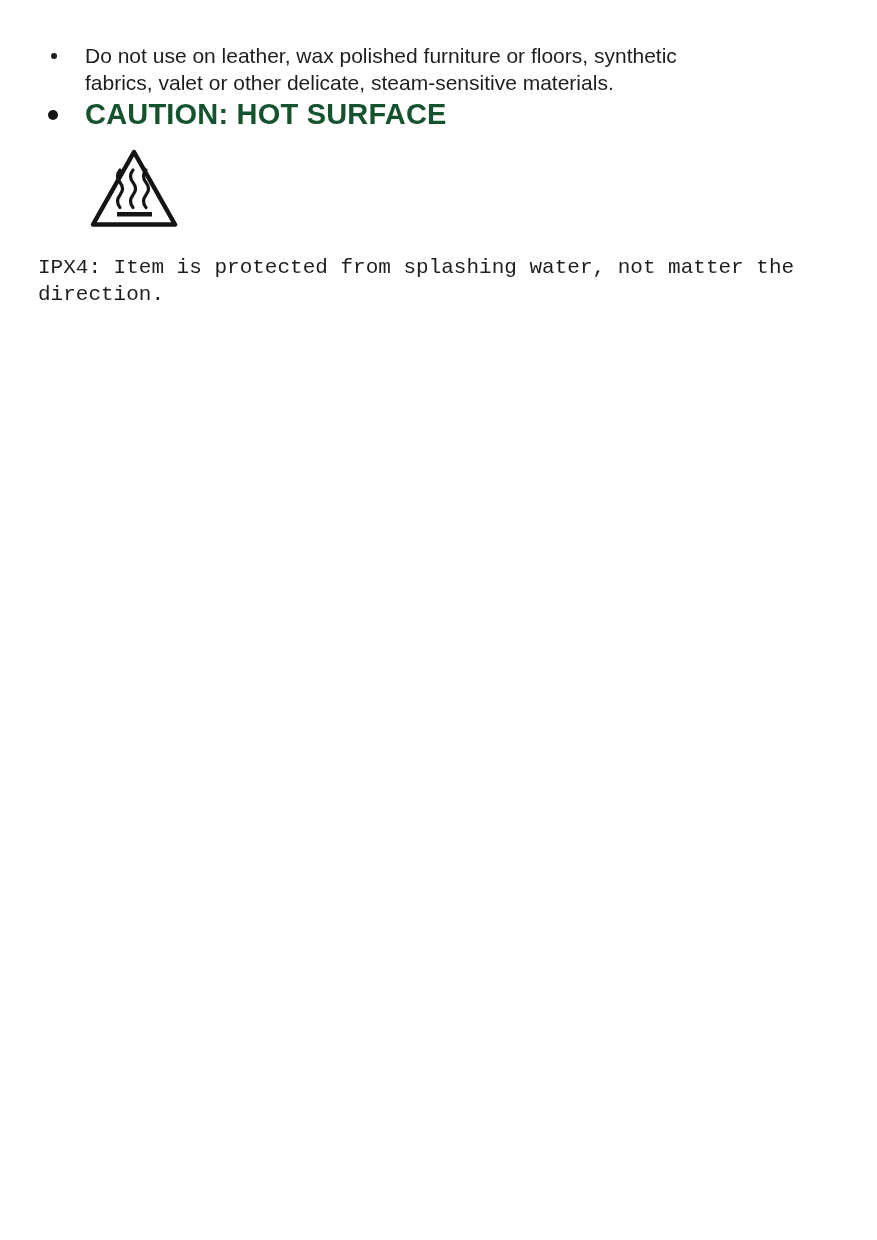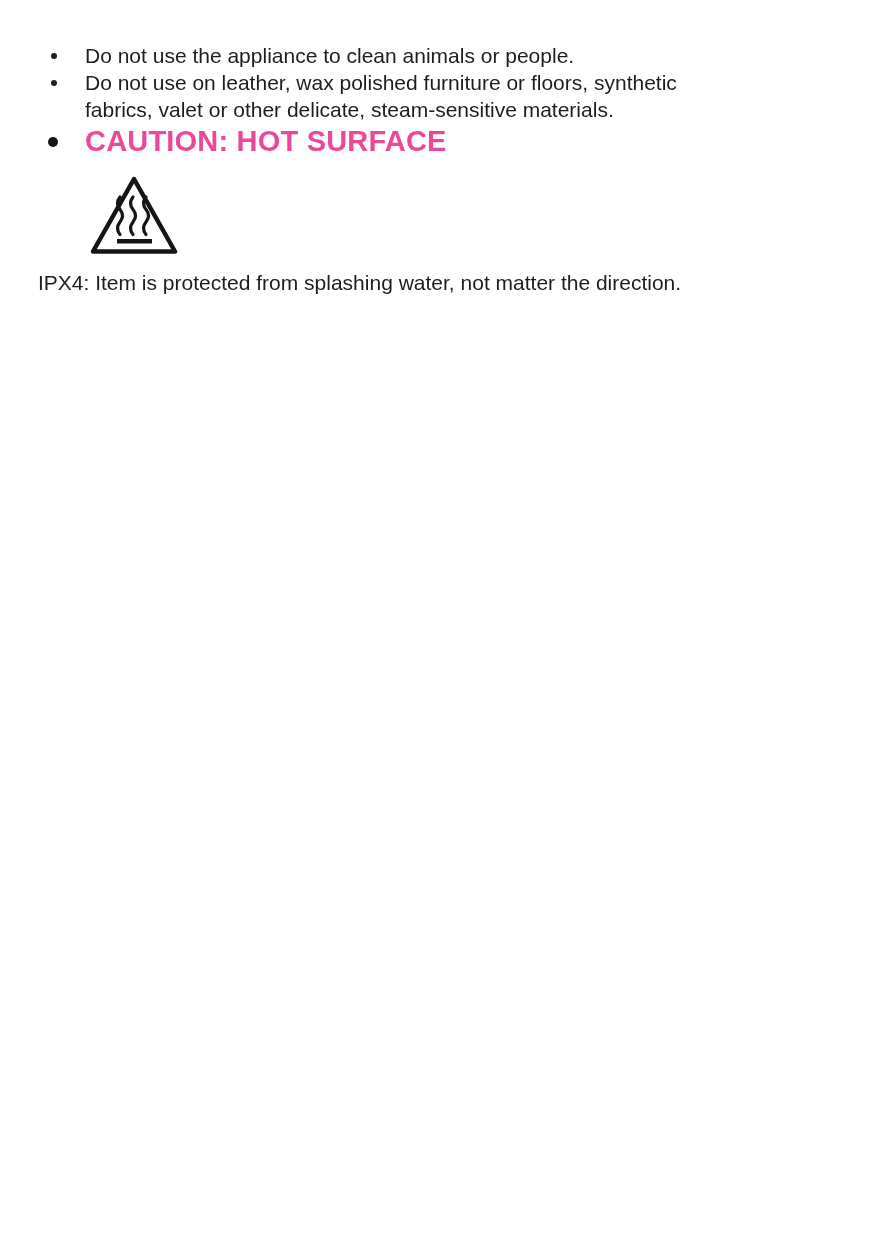--- a/index.html
+++ b/index.html
@@ -29,52 +29,50 @@
     width: 6px;
     height: 6px;
     border-radius: 50%;
     background: #1e1e1e;
   }
   .bullet-item.heading {
     font-size: 29px;
     font-weight: bold;
     line-height: 37px;
     letter-spacing: 0.2px;
-    color: #ec4899;
+    color: #14532d;
   }
   .bullet-item.heading::before {
     width: 10px;
     height: 10px;
     left: 10px;
     top: 14px;
     background: #151515;
   }
   .line { display: block; }
   .icon-wrap {
     margin: 16px 0 0 52px;
     width: 88px;
     height: 79px;
   }
   .footnote {
-    margin: 14px 0 0 0;
+    margin: 26px 0 0 0;
     font-size: 21px;
     line-height: 27px;
     color: #1e1e1e;
+    font-family: Liberation Mono, monospace;
   }
 </style>
 </head>
 <body>
 
 <div class="page">
 
   <ul class="bullet-list">
 
-    <li class="bullet-item">
-      <span class="line">Do not use the appliance to clean animals or people.</span>
-    </li>
 
 
     <li class="bullet-item">
       <span class="line">Do not use on leather, wax polished furniture or floors, synthetic</span>
       <span class="line">fabrics, valet or other delicate, steam-sensitive materials.</span>
     </li>
 
     <li class="bullet-item heading">
       <span class="line">CAUTION: HOT SURFACE</span>
     </li>

